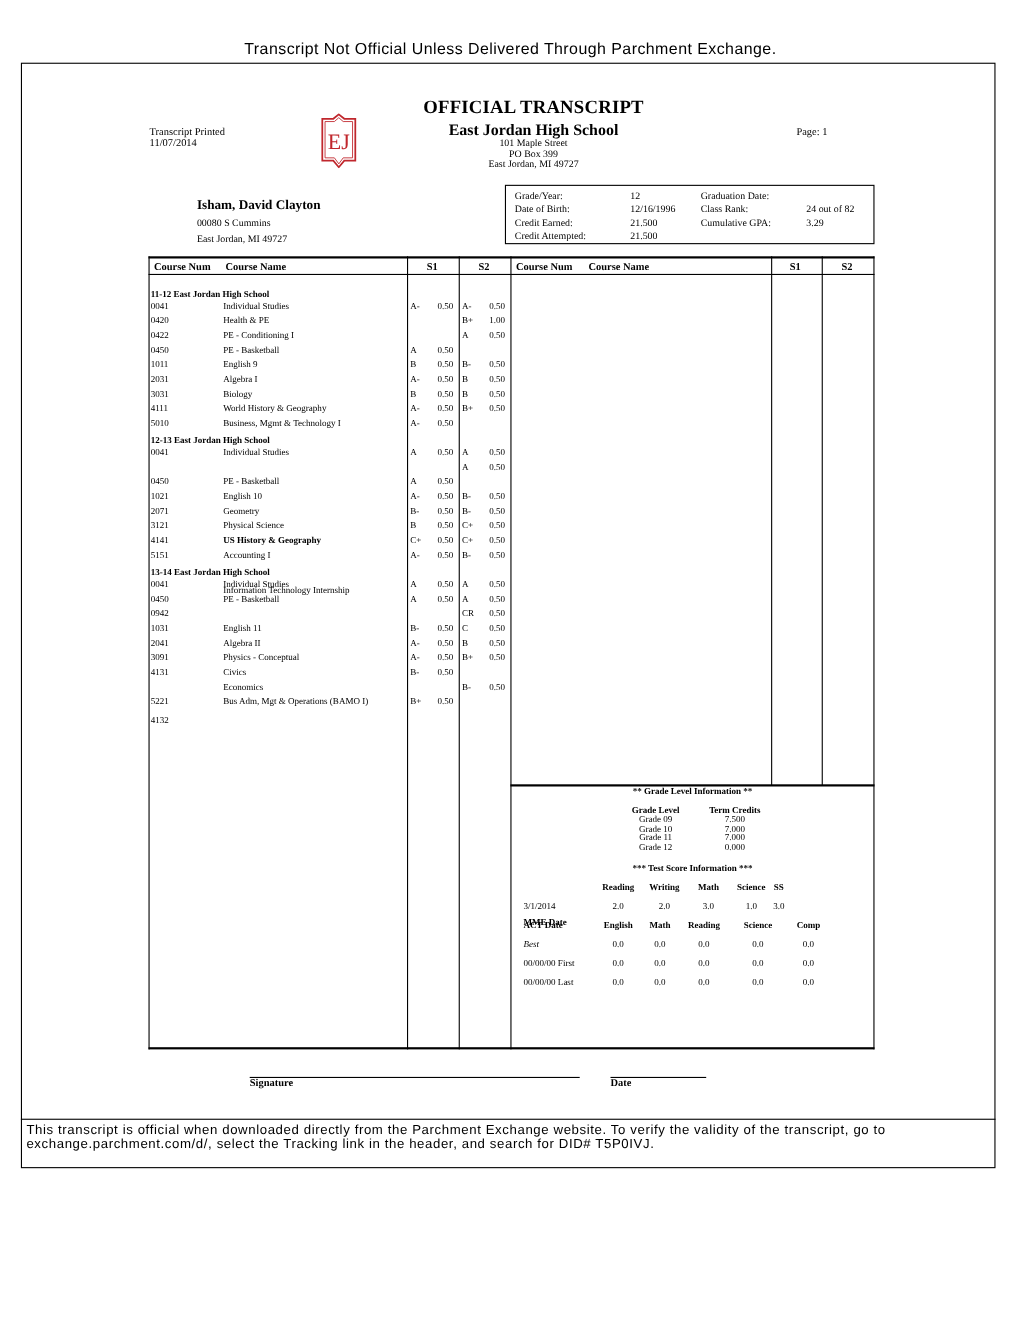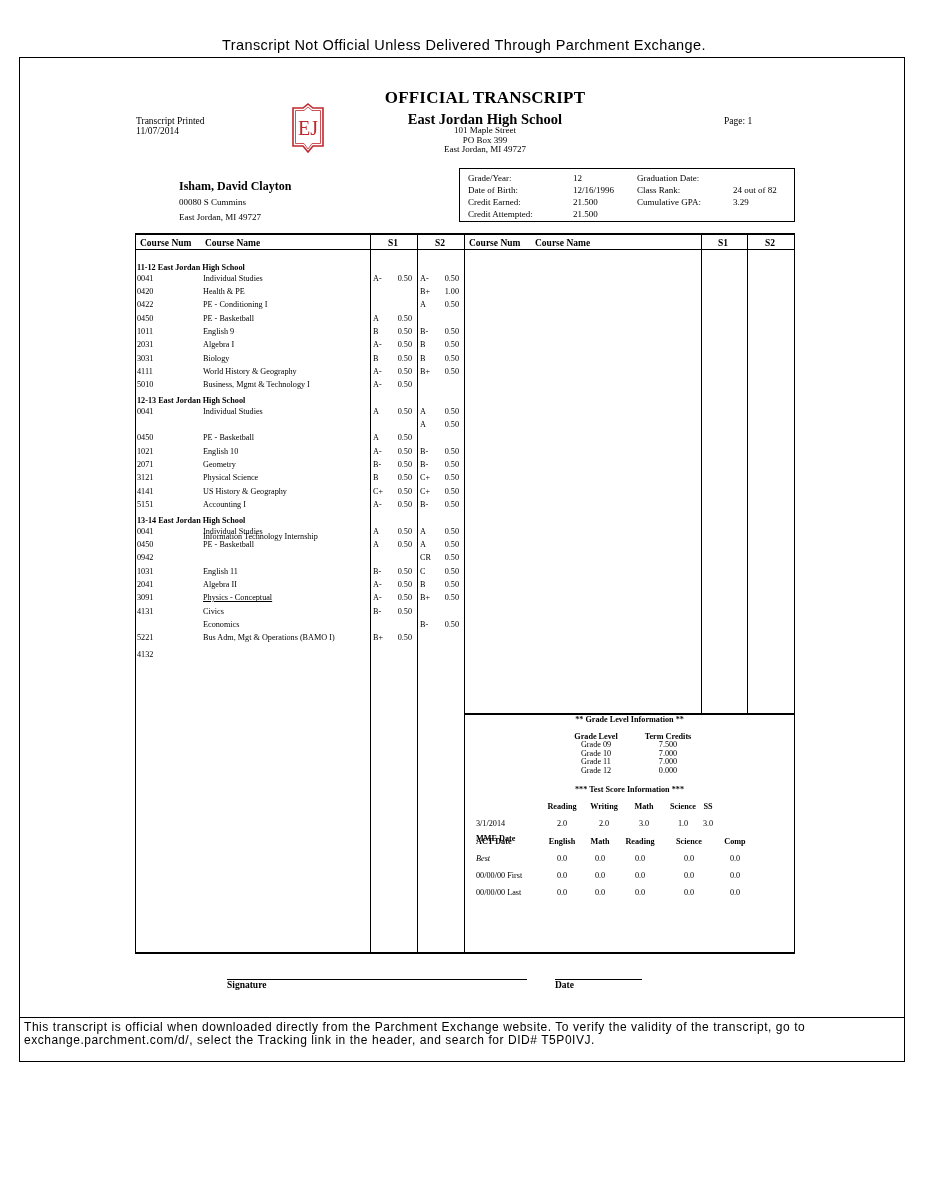--- a/index.html
+++ b/index.html
@@ -232,21 +232,21 @@
     <div>
       <div class="cell" style="left: 137px; top: 473.25px;">3121</div>
       <div class="cell" style="left: 203px; top: 473.25px;">Physical Science</div>
       <div class="cell" style="left: 373px; top: 473.25px;">B</div>
       <div class="cell" style="left: 388px; top: 473.25px; width: 24px; text-align: right;">0.50</div>
       <div class="cell" style="left: 420px; top: 473.25px;">C+</div>
       <div class="cell" style="left: 435px; top: 473.25px; width: 24px; text-align: right;">0.50</div>
     </div>
     <div>
       <div class="cell" style="left: 137px; top: 486.6px;">4141</div>
-      <div class="cell" style="left: 203px; top: 486.6px;">US History &amp; Geography</div>
+      <div class="cell" style="left: 203px; top: 486.6px; font-weight: bold;">US History &amp; Geography</div>
       <div class="cell" style="left: 373px; top: 486.6px;">C+</div>
       <div class="cell" style="left: 388px; top: 486.6px; width: 24px; text-align: right;">0.50</div>
       <div class="cell" style="left: 420px; top: 486.6px;">C+</div>
       <div class="cell" style="left: 435px; top: 486.6px; width: 24px; text-align: right;">0.50</div>
     </div>
     <div>
       <div class="cell" style="left: 137px; top: 499.95px;">5151</div>
       <div class="cell" style="left: 203px; top: 499.95px;">Accounting I</div>
       <div class="cell" style="left: 373px; top: 499.95px;">A-</div>
       <div class="cell" style="left: 388px; top: 499.95px; width: 24px; text-align: right;">0.50</div>
@@ -289,21 +289,21 @@
     <div>
       <div class="cell" style="left: 137px; top: 579.9px;">2041</div>
       <div class="cell" style="left: 203px; top: 579.9px;">Algebra II</div>
       <div class="cell" style="left: 373px; top: 579.9px;">A-</div>
       <div class="cell" style="left: 388px; top: 579.9px; width: 24px; text-align: right;">0.50</div>
       <div class="cell" style="left: 420px; top: 579.9px;">B</div>
       <div class="cell" style="left: 435px; top: 579.9px; width: 24px; text-align: right;">0.50</div>
     </div>
     <div>
       <div class="cell" style="left: 137px; top: 593.25px;">3091</div>
-      <div class="cell" style="left: 203px; top: 593.25px; text-decoration: underline;">Physics - Conceptual</div>
+      <div class="cell" style="left: 203px; top: 593.25px;">Physics - Conceptual</div>
       <div class="cell" style="left: 373px; top: 593.25px;">A-</div>
       <div class="cell" style="left: 388px; top: 593.25px; width: 24px; text-align: right;">0.50</div>
       <div class="cell" style="left: 420px; top: 593.25px;">B+</div>
       <div class="cell" style="left: 435px; top: 593.25px; width: 24px; text-align: right;">0.50</div>
     </div>
     <div>
       <div class="cell" style="left: 137px; top: 606.6px;">4131</div>
       <div class="cell" style="left: 203px; top: 606.6px;">Civics</div>
       <div class="cell" style="left: 373px; top: 606.6px;">B-</div>
       <div class="cell" style="left: 388px; top: 606.6px; width: 24px; text-align: right;">0.50</div>

